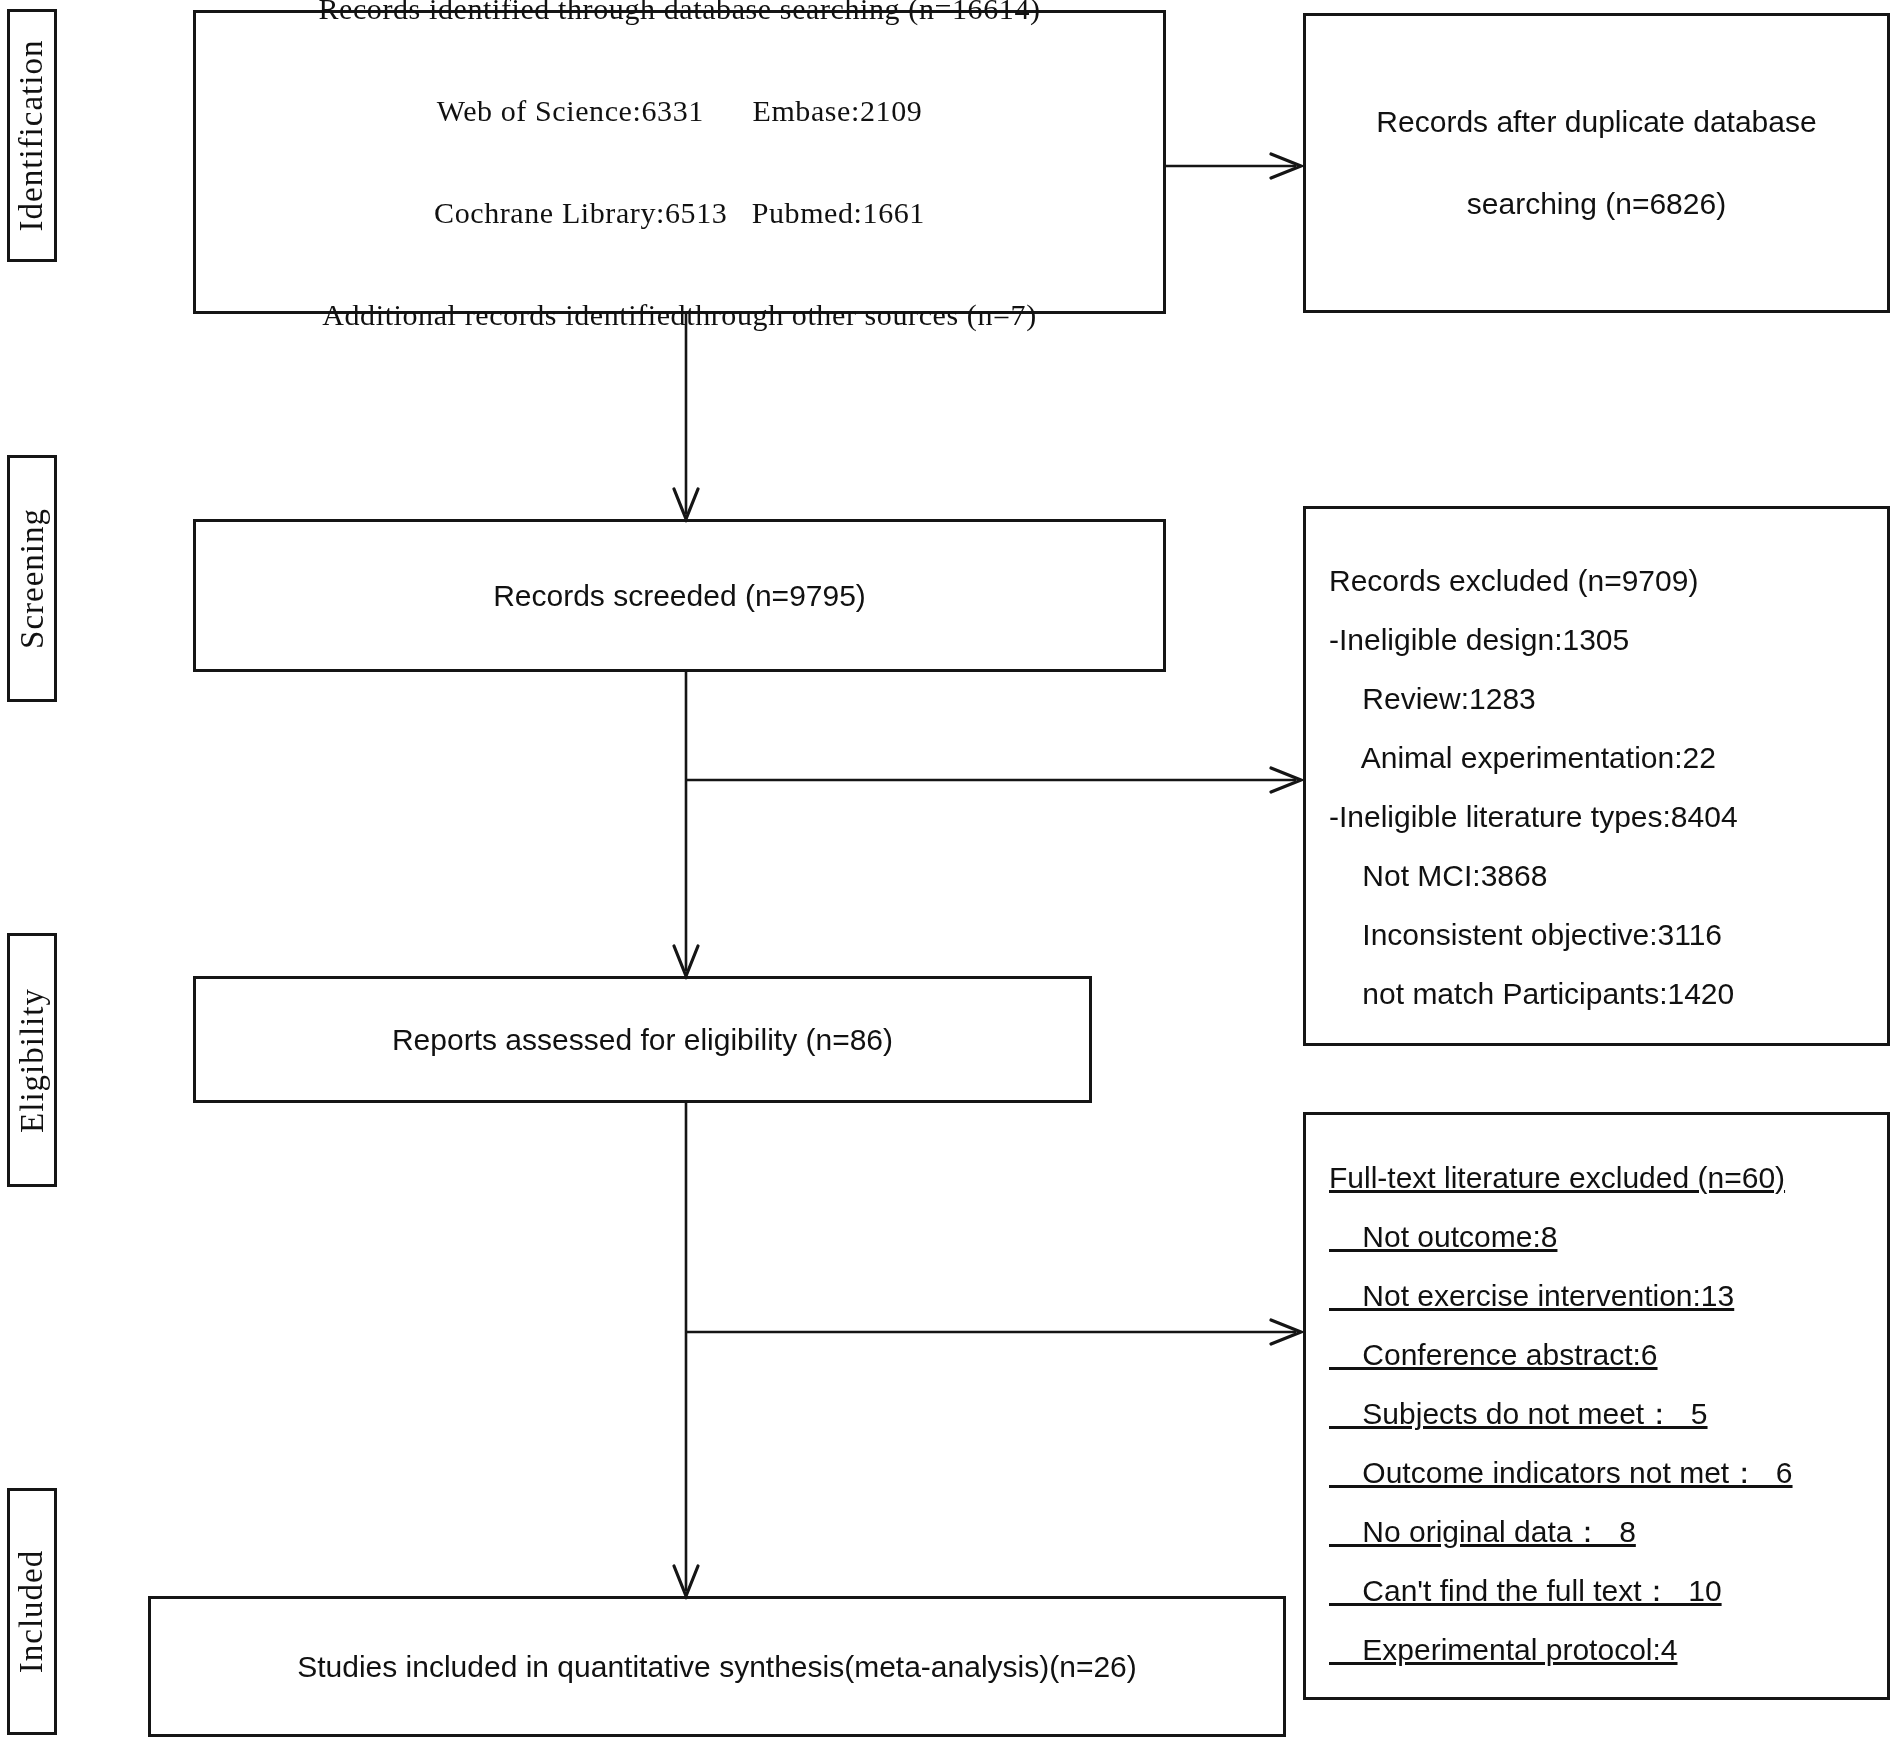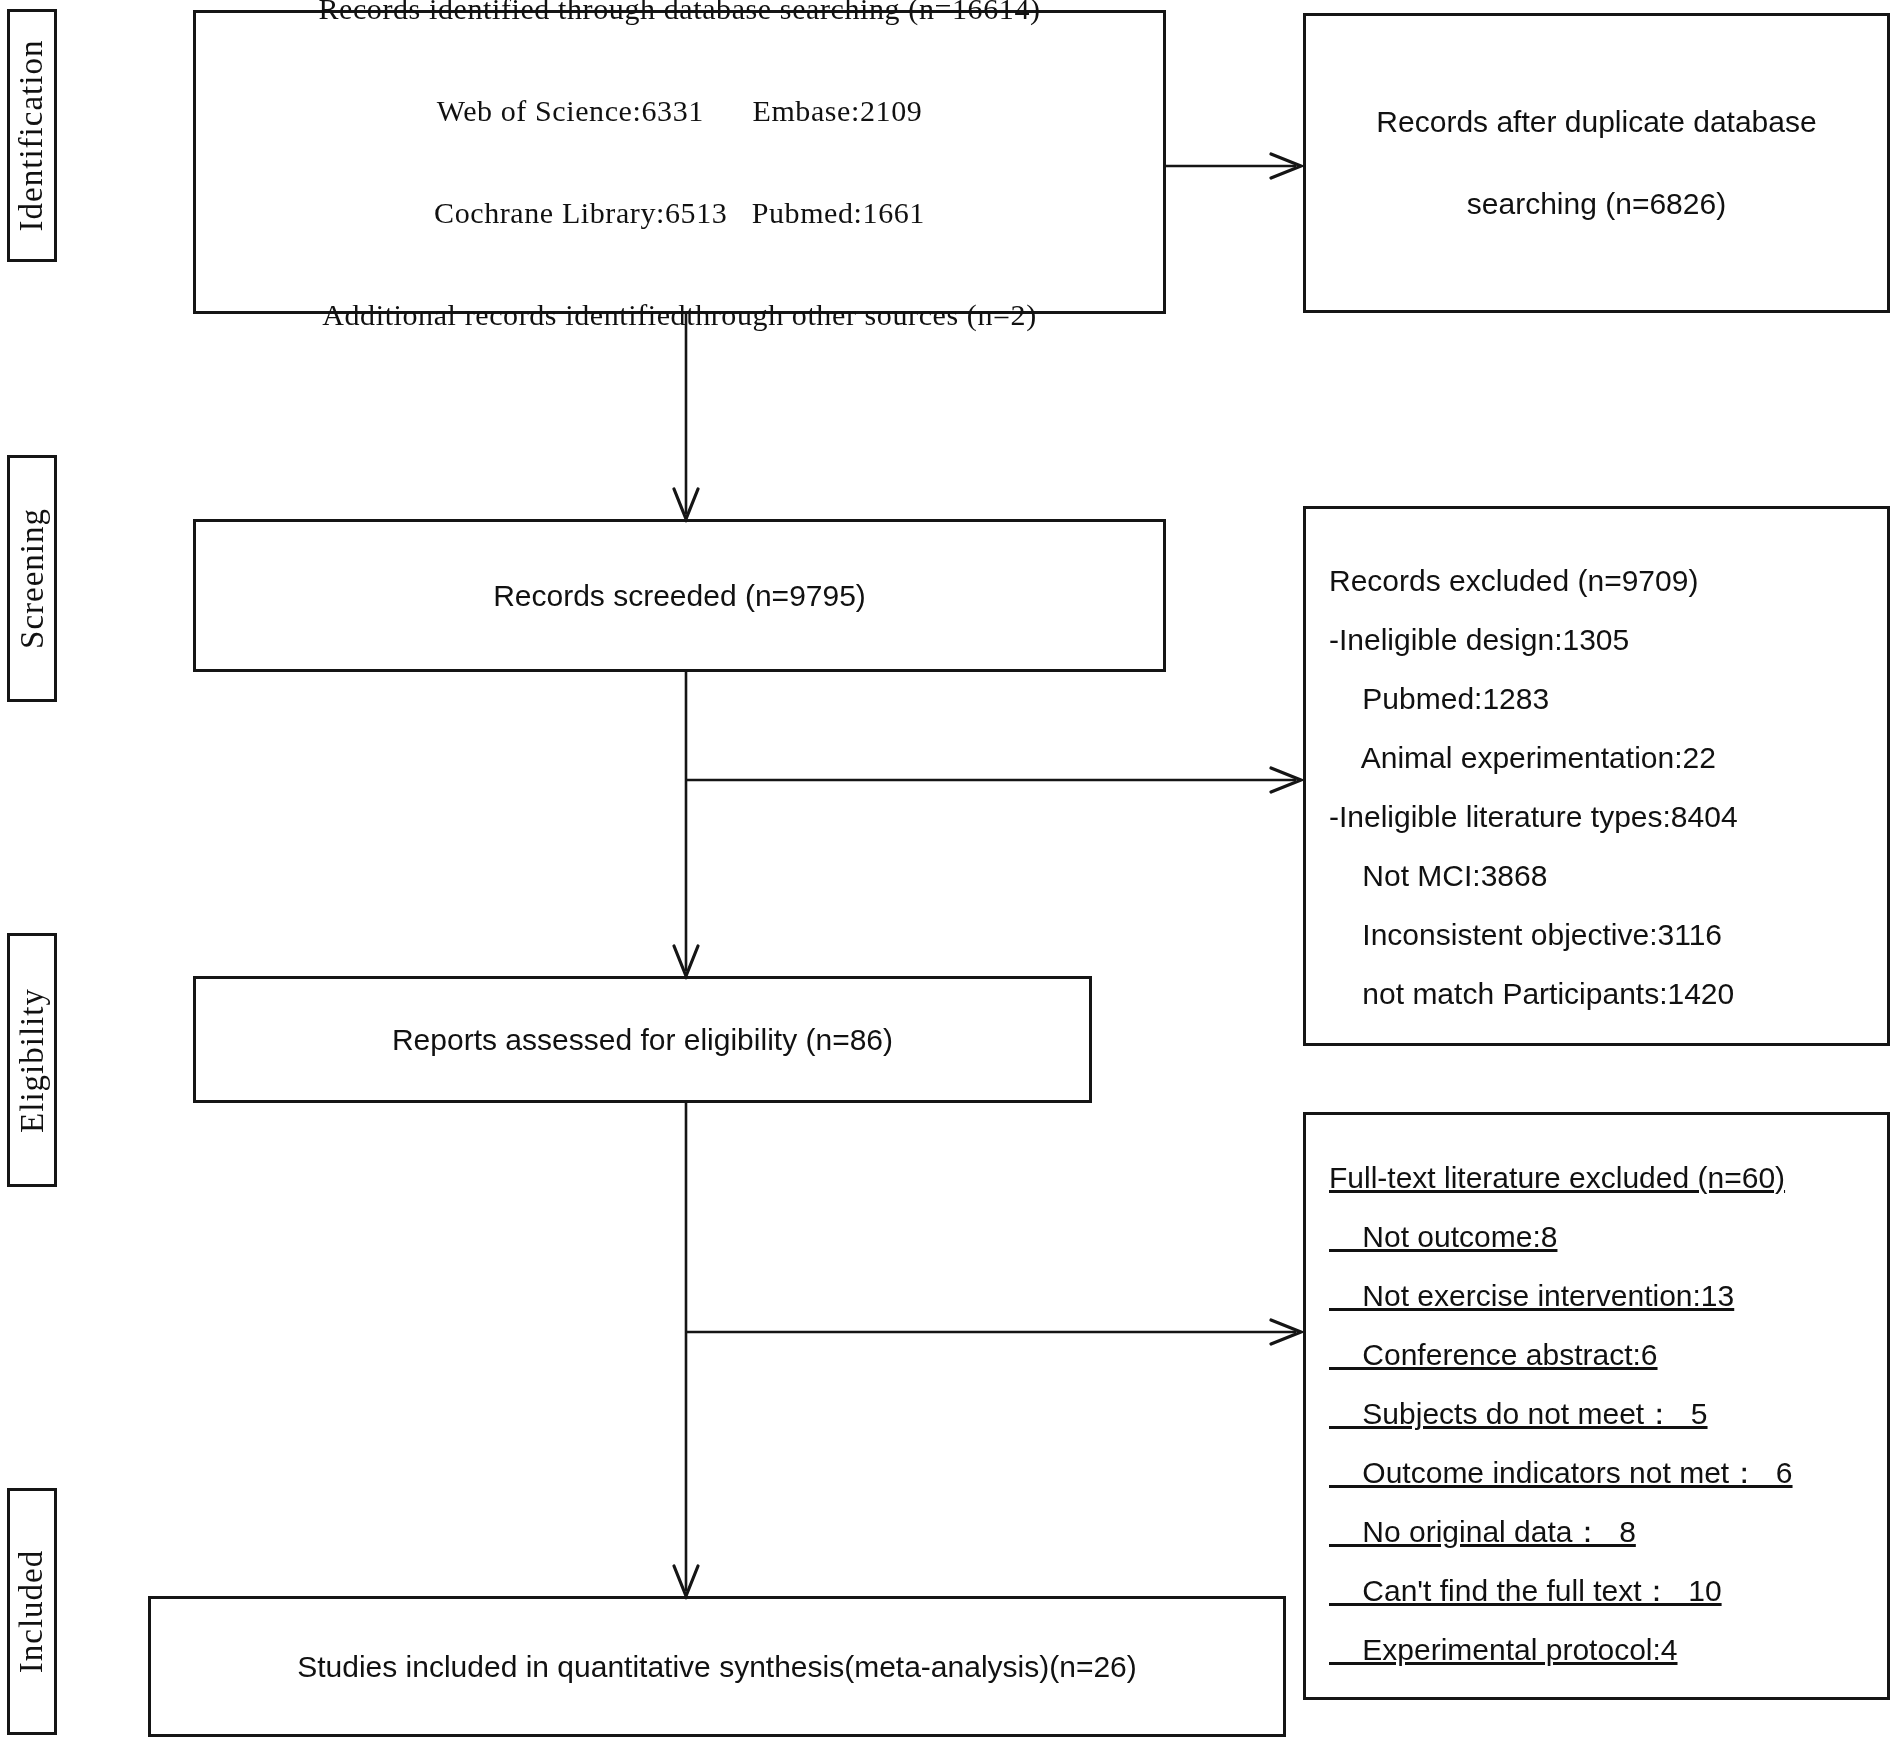--- a/index.html
+++ b/index.html
@@ -67,21 +67,21 @@
     <span>Eligibility</span>
   </div>
   <div class="stage" style="top:1488px;height:247px;">
     <span>Included</span>
   </div>
 
   <div class="box col-center serif lh58" style="left:193px;top:10px;width:973px;height:304px;gap:44px;">
     <div class="pre">Records identified through database searching (n=16614)</div>
     <div class="pre">Web of Science:6331      Embase:2109</div>
     <div class="pre">Cochrane Library:6513   Pubmed:1661</div>
-    <div class="pre">Additional records identifiedthrough other sources (n=2)</div>
+    <div class="pre">Additional records identifiedthrough other sources (n=7)</div>
   </div>
 
   <div class="box center sans" style="left:193px;top:519px;width:973px;height:153px;">
     <div>Records screeded (n=9795)</div>
   </div>
 
   <div class="box center sans" style="left:193px;top:976px;width:899px;height:127px;">
     <div>Reports assessed for eligibility (n=86)</div>
   </div>
 
@@ -90,21 +90,21 @@
   </div>
 
   <div class="box col-center sans lh62" style="left:1303px;top:13px;width:587px;height:300px;">
     <div>Records after duplicate database</div>
     <div>searching (n=6826)</div>
   </div>
 
   <div class="box sans lh59 listbox" style="left:1303px;top:506px;width:587px;height:540px;padding:42px 10px 0 23px;">
     <div class="pre">Records excluded (n=9709)</div>
     <div class="pre">-Ineligible design:1305</div>
-    <div class="pre">    Pubmed:1283</div>
+    <div class="pre">    Review:1283</div>
     <div class="pre">    Animal experimentation:22</div>
     <div class="pre">-Ineligible literature types:8404</div>
     <div class="pre">    Not MCI:3868</div>
     <div class="pre">    Inconsistent objective:3116</div>
     <div class="pre">    not match Participants:1420</div>
   </div>
 
   <div class="box sans lh59 listbox" style="left:1303px;top:1112px;width:587px;height:588px;padding:33px 10px 0 23px;text-decoration:underline;">
     <div class="pre">Full-text literature excluded (n=60)</div>
     <div class="pre">    Not outcome:8</div>

